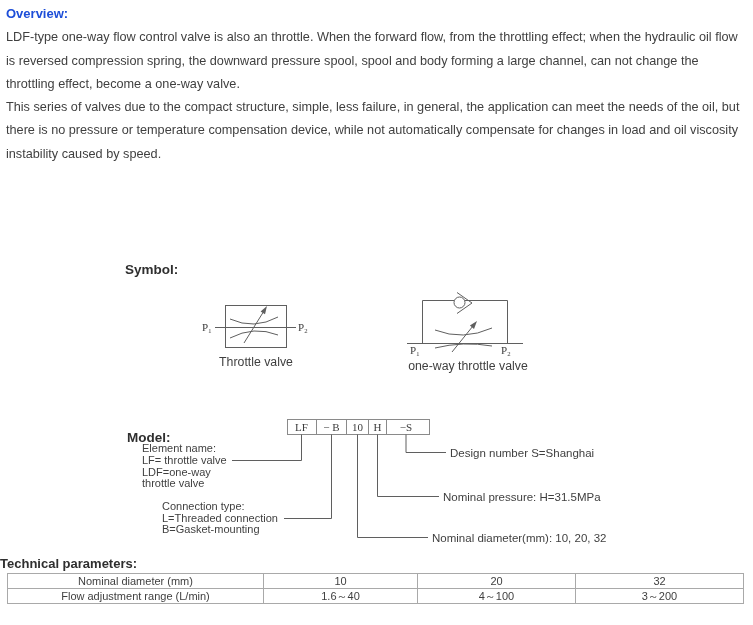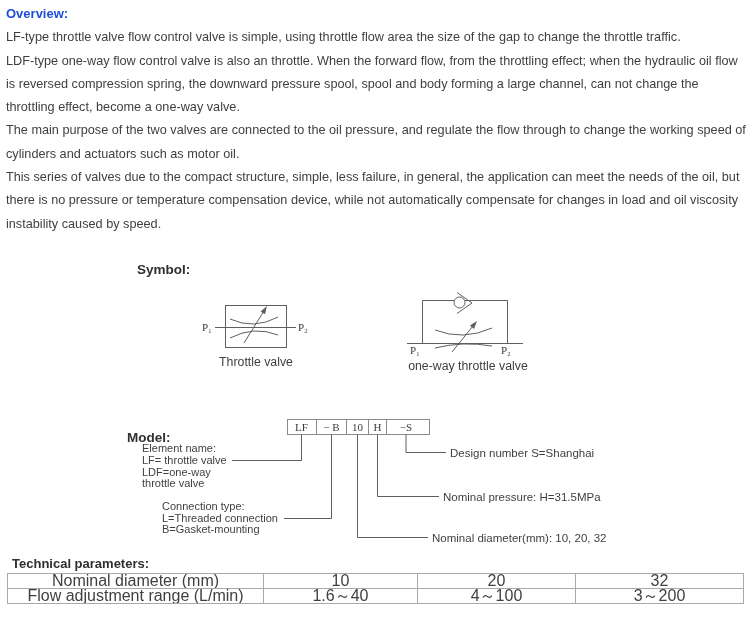--- a/index.html
+++ b/index.html
@@ -11,52 +11,50 @@
   .overview{
     position:absolute;left:6px;top:2px;width:742px;
     font-size:12.7px;line-height:23.3px;
   }
   .overview .heading{font-weight:bold;color:#1d4ed8;font-size:13px;}
   .overview p{margin:0;}
   .sec-heading{
     position:absolute;font-weight:bold;color:#2f2f2f;
     font-size:13.5px;line-height:15px;white-space:nowrap;
   }
-  #symbol-heading{left:137px;top:262px;}
+  #symbol-heading{left:125px;top:262px;}
   #model-heading{left:127px;top:393px;margin-top:37px;}
-  #tech-heading{left:12px;top:556px;font-size:13px;}
+  #tech-heading{left:0;top:556px;font-size:13px;}
   svg{position:absolute;display:block;}
   #symbol-svg{left:195px;top:288px;}
   #model-svg{left:0px;top:414px;}
   svg text{
     font-family:"Liberation Sans","DejaVu Sans",sans-serif;
     fill:#3f3f3f;
   }
   svg text.serif{font-family:"Liberation Serif","DejaVu Serif",serif;fill:#3c3c3c;}
   svg .ln{stroke:#5f5f5f;stroke-width:1;fill:none;}
   svg .bx{stroke:#8a8a8a;stroke-width:1;fill:none;}
   svg .ah{fill:#5f5f5f;stroke:none;}
   table.params{
     position:absolute;left:7px;top:573px;width:736px;
     border-collapse:collapse;table-layout:fixed;
   }
   table.params td{
     border:1px solid #a9a9a9;height:14px;padding:0;
-    font-size:16px;line-height:14px;text-align:center;
+    font-size:11px;line-height:14px;text-align:center;
     color:#3f3f3f;white-space:nowrap;overflow:hidden;
   }
 </style>
 </head>
 <body>
 
 <div class="overview">
   <span class="heading">Overview:</span>
-  <p>LF-type throttle valve flow control valve is simple, using throttle flow area the size of the gap to change the throttle traffic.</p>
   <p>LDF-type one-way flow control valve is also an throttle. When the forward flow, from the throttling effect; when the hydraulic oil flow is reversed compression spring, the downward pressure spool, spool and body forming a large channel, can not change the throttling effect, become a one-way valve.</p>
-  <p>The main purpose of the two valves are connected to the oil pressure, and regulate the flow through to change the working speed of cylinders and actuators such as motor oil.</p>
   <p>This series of valves due to the compact structure, simple, less failure, in general, the application can meet the needs of the oil, but there is no pressure or temperature compensation device, while not automatically compensate for changes in load and oil viscosity instability caused by speed.</p>
 </div>
 
 <div class="sec-heading" id="symbol-heading">Symbol:</div>
 
 <svg id="symbol-svg" width="345" height="90" viewBox="0 0 345 90">
 
   <g>
     <line class="ln" x1="20" y1="39.5" x2="101" y2="39.5"></line>
     <rect class="ln" x="30.5" y="17.5" width="61" height="42"></rect>

